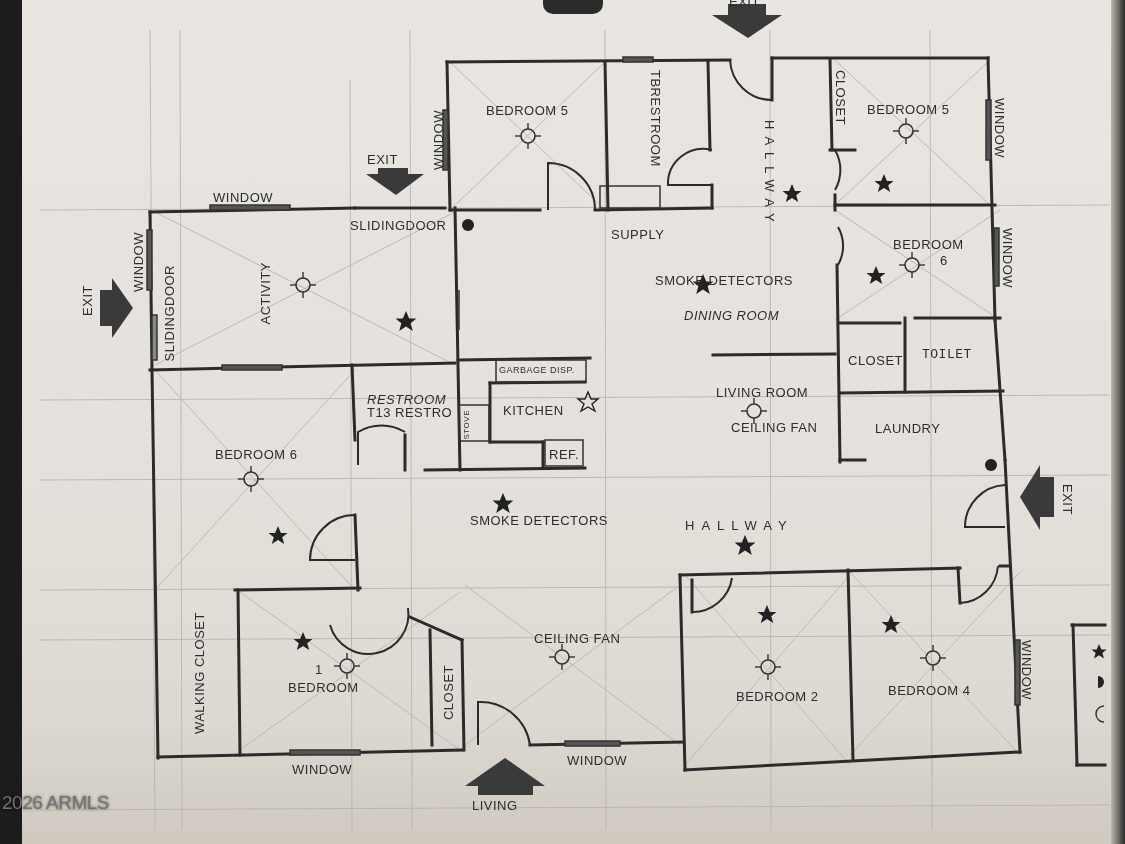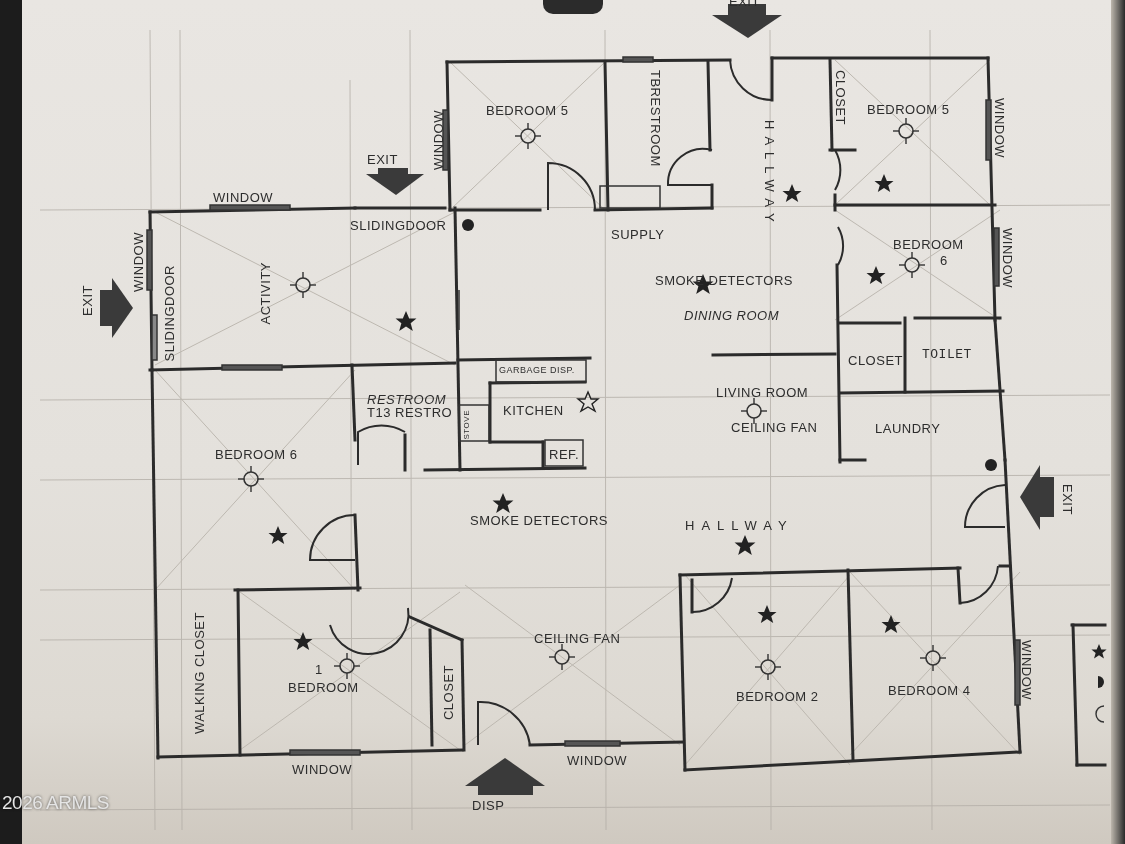--- a/index.html
+++ b/index.html
@@ -24,21 +24,21 @@
   svg.plan { position: absolute; left: 0; top: 0; }
   .lbl {
     position: absolute; color: #2d2d2d; font-size: 13px; letter-spacing: 0.5px;
     white-space: nowrap; font-family: "Liberation Sans", sans-serif;
   }
   .lbl.sm { font-size: 13px; }
   .lbl.vert { writing-mode: vertical-rl; }
   .lbl.vert-up { writing-mode: vertical-rl; transform: rotate(180deg); }
   .lbl.spaced { letter-spacing: 7px; }
   .watermark {
-    position: absolute; left: 2px; top: 792px; font-size: 19px; color: #e5e5e5;
+    position: absolute; left: 2px; top: 792px; font-size: 19px; color: #737373;
     text-shadow: 0 0 3px rgba(0,0,0,0.6); letter-spacing: -0.5px;
   }
 </style>
 </head>
 <body>
 
 <div class="paper"></div>
 <div class="clip-tab"></div>
 <div class="photo-edge-right"></div>
 
@@ -286,15 +286,15 @@
 <div class="lbl vert" style="left:1019px;top:640px;">WINDOW</div>
 <div class="lbl" style="left:292px;top:762px;">WINDOW</div>
 <div class="lbl" style="left:567px;top:753px;">WINDOW</div>
 <div class="lbl" style="left:350px;top:218px;">SLIDINGDOOR</div>
 <div class="lbl vert-up" style="left:162px;top:265px;">SLIDINGDOOR</div>
 
 <div class="lbl" style="left:729px;top:-6px;">EXIT</div>
 <div class="lbl" style="left:367px;top:152px;">EXIT</div>
 <div class="lbl vert-up" style="left:80px;top:285px;">EXIT</div>
 <div class="lbl vert" style="left:1060px;top:484px;">EXIT</div>
-<div class="lbl" style="left:472px;top:798px;">DISP</div>
+<div class="lbl" style="left:472px;top:798px;">LIVING</div>
 
 <div class="watermark">2026 ARMLS</div>
 
 </body></html>

